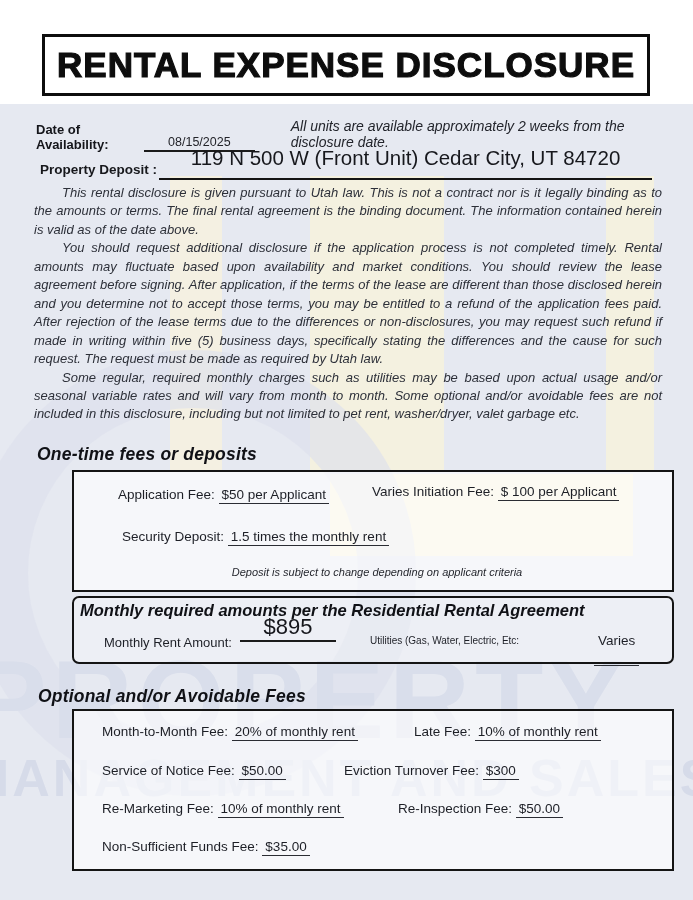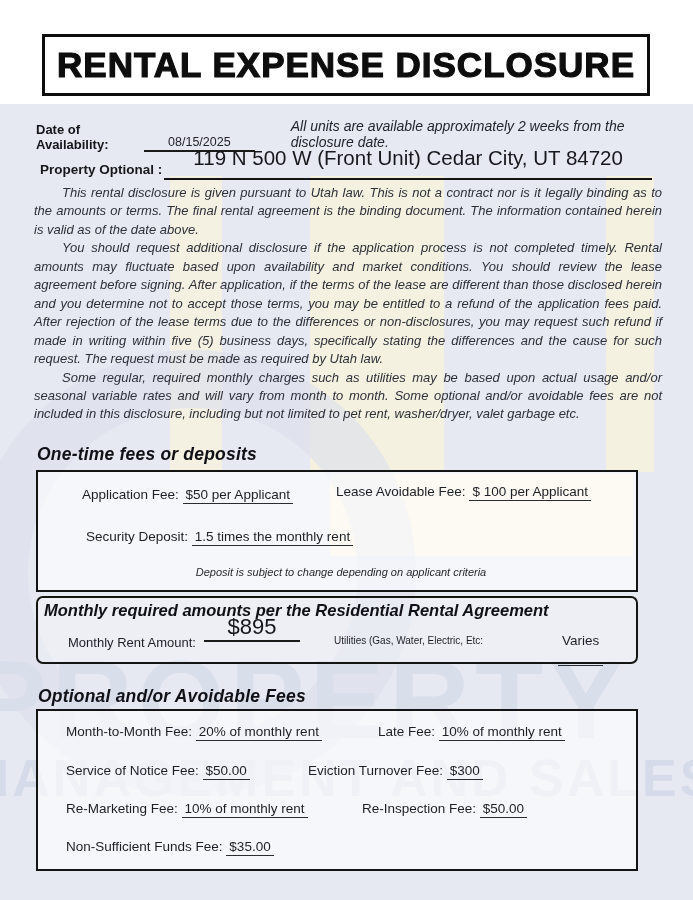--- a/index.html
+++ b/index.html
@@ -57,21 +57,21 @@
   .paras p{
     margin:0;font-size:13px;font-style:italic;line-height:1.42;
     text-align:justify;color:#2d3039;text-indent:28px;
   }
   .sec-h{
     position:absolute;font-size:17.5px;font-weight:bold;font-style:italic;color:#101116;
     margin:0;letter-spacing:.2px;
   }
   .sec-h1{left:37px;top:444px;}
   .sec-h2{left:38px;top:686px;}
-  .fee-box{position:absolute;border:2.5px solid #141414;}
+  .fee-box{position:absolute;border:2.5px solid #141414;margin-left:36px;}
   .box-onetime{left:36px;top:470px;width:598px;height:118px;background:rgba(255,255,255,.62);}
   .box-monthly{left:36px;top:596px;width:598px;height:64px;background:rgba(255,255,255,.28);border-radius:7px;}
   .box-optional{left:36px;top:709px;width:598px;height:158px;background:rgba(255,255,255,.62);}
   .fee{position:absolute;font-size:13.5px;color:#1d1f26;white-space:nowrap;}
   .fee .v{border-bottom:1.4px solid #2a2c33;padding:0 3px 1px 3px;}
   .deposit-note{
     position:absolute;left:8px;right:0;top:94px;text-align:center;
     font-size:11px;font-style:italic;color:#26282f;
   }
   .monthly-h{
@@ -109,38 +109,38 @@
       <h1>RENTAL EXPENSE DISCLOSURE</h1>
     </div>
 
     <div class="row-date">
       <span class="lbl-bold">Date of Availability:</span>
       <span class="date-blank">08/15/2025</span>
       <span class="date-note">All units are available approximately 2 weeks from the disclosure date.</span>
     </div>
 
     <div class="row-addr">
-      <span class="addr-lbl">Property Optional :</span>
+      <span class="addr-lbl">Property Deposit :</span>
       <span class="addr-blank">119 N 500 W (Front Unit) Cedar City, UT 84720</span>
     </div>
 
     <div class="paras">
       <p>This rental disclosure is given pursuant to Utah law. This is not a contract nor is it legally binding as to the amounts or terms. The final rental agreement is the binding document. The information contained herein is valid as of the date above.</p>
       <p>You should request additional disclosure if the application process is not completed timely. Rental amounts may fluctuate based upon availability and market conditions. You should review the lease agreement before signing. After application, if the terms of the lease are different than those disclosed herein and you determine not to accept those terms, you may be entitled to a refund of the application fees paid. After rejection of the lease terms due to the differences or non-disclosures, you may request such refund if made in writing within five (5) business days, specifically stating the differences and the cause for such request. The request must be made as required by Utah law.</p>
       <p>Some regular, required monthly charges such as utilities may be based upon actual usage and/or seasonal variable rates and will vary from month to month. Some optional and/or avoidable fees are not included in this disclosure, including but not limited to pet rent, washer/dryer, valet garbage etc.</p>
     </div>
 
     <h2 class="sec-h sec-h1">One-time fees or deposits</h2>
     <div class="fee-box box-onetime">
       <div class="fee" style="left:44px;top:15px;">
         <span>Application Fee:</span>
         <span class="v">$50 per Applicant</span>
       </div>
       <div class="fee" style="left:298px;top:12px;">
-        <span>Lease Avoidable Fee:</span>
+        <span>Varies Initiation Fee:</span>
         <span class="v">$ 100 per Applicant</span>
       </div>
       <div class="fee" style="left:48px;top:57px;">
         <span>Security Deposit:</span>
         <span class="v">1.5 times the monthly rent</span>
       </div>
       <div class="deposit-note">Deposit is subject to change depending on applicant criteria</div>
     </div>
 
     <div class="fee-box box-monthly">

